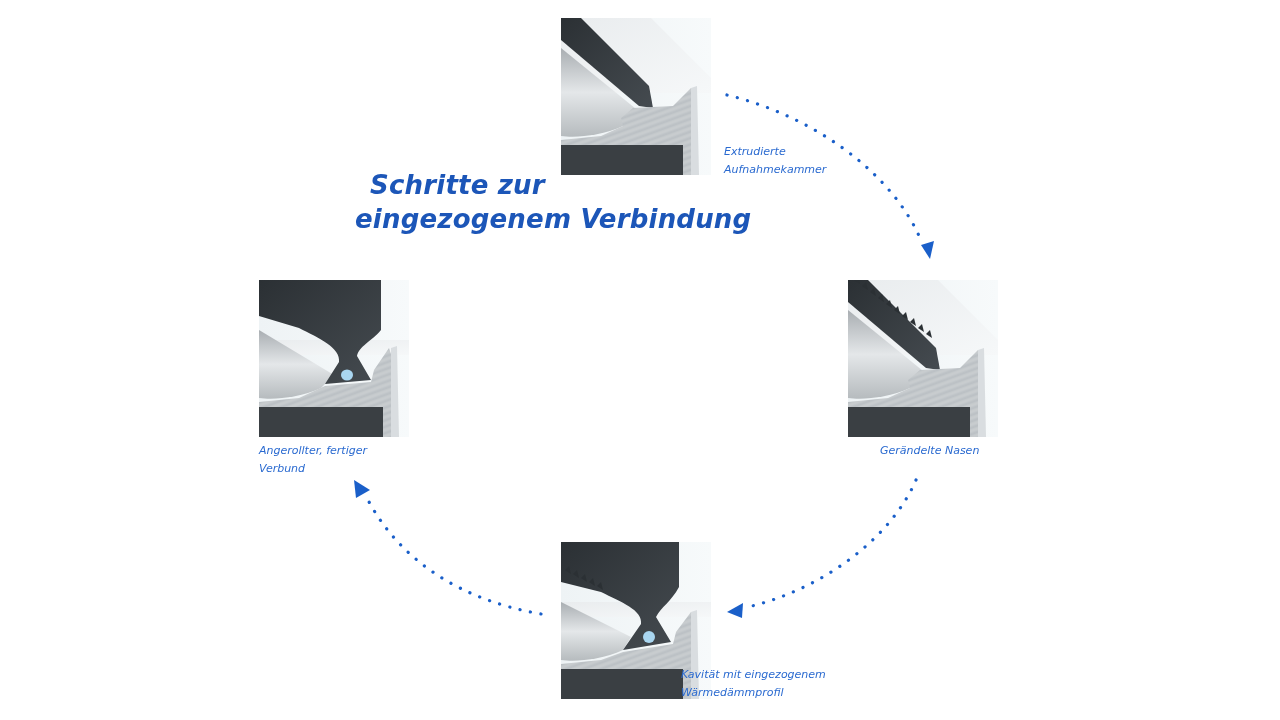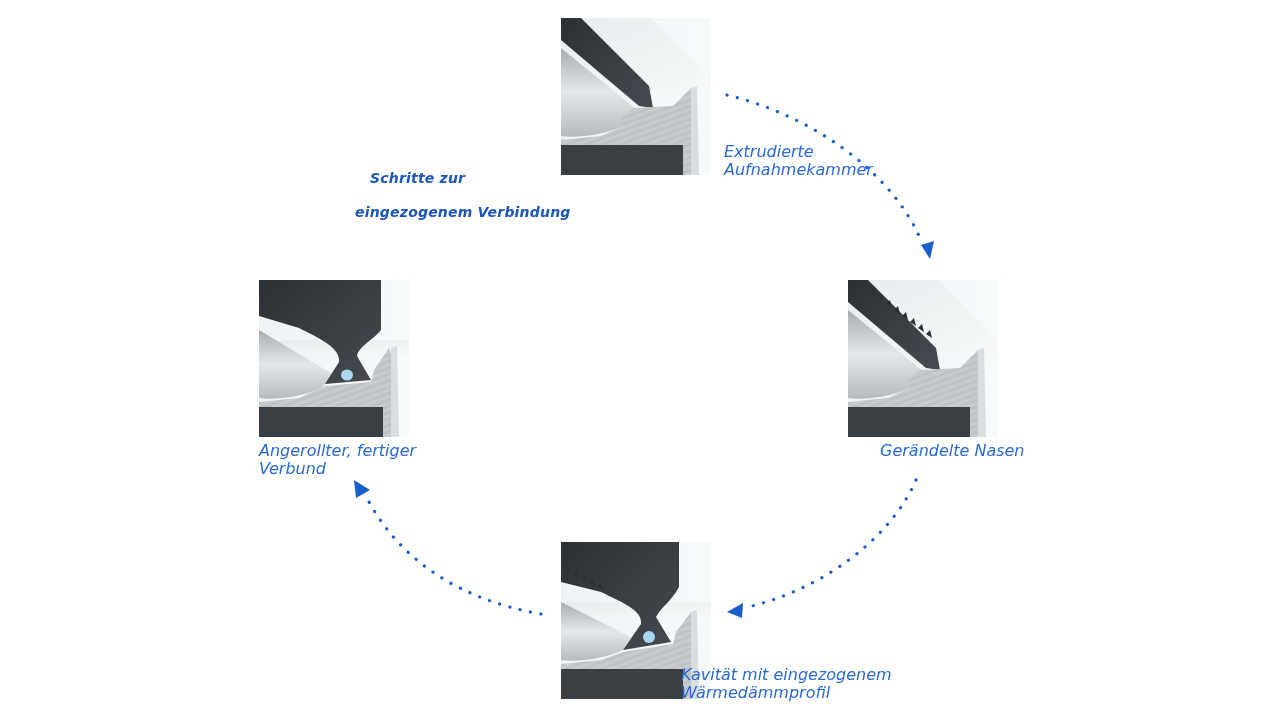--- a/index.html
+++ b/index.html
@@ -1,18 +1,18 @@
 <!DOCTYPE html>
 <html><head>
 <meta charset="utf-8">
 <style>
   html, body { margin: 0; padding: 0; background: #ffffff; }
   body { width: 1280px; height: 720px; position: relative; overflow: hidden; font-family: "DejaVu Sans", sans-serif; }
-  .title { position: absolute; color: #1c56b8; font-style: italic; font-weight: bold; font-size: 14px; letter-spacing: 0.2px; white-space: nowrap; }
-  .caption { position: absolute; color: #2a6ad0; font-style: italic; font-size: 16px; line-height: 18px; white-space: nowrap; }
+  .title { position: absolute; color: #1c56b8; font-style: italic; font-weight: bold; font-size: 26px; letter-spacing: 0.2px; white-space: nowrap; }
+  .caption { position: absolute; color: #2a6ad0; font-style: italic; font-size: 11px; line-height: 18px; white-space: nowrap; }
   .tile { position: absolute; width: 150px; height: 157px; overflow: hidden; }
   .tile svg { display: block; }
   #arrows { position: absolute; left: 0; top: 0; }
 </style>
 </head>
 <body>
 
 <div class="title" style="left:370px; top:170px;">Schritte zur</div>
 <div class="title" style="left:355px; top:204px;">eingezogenem Verbindung</div>
 

